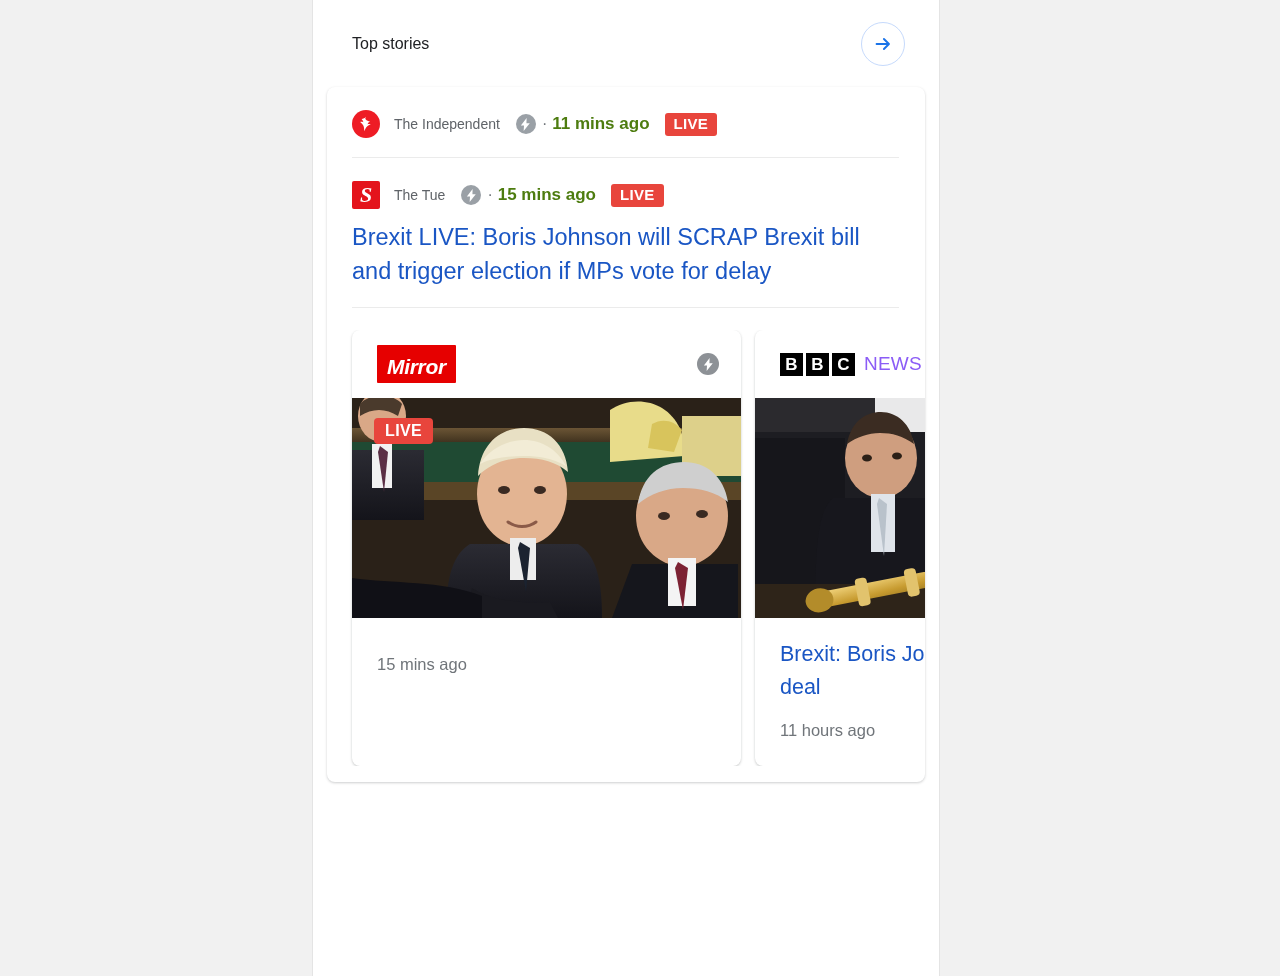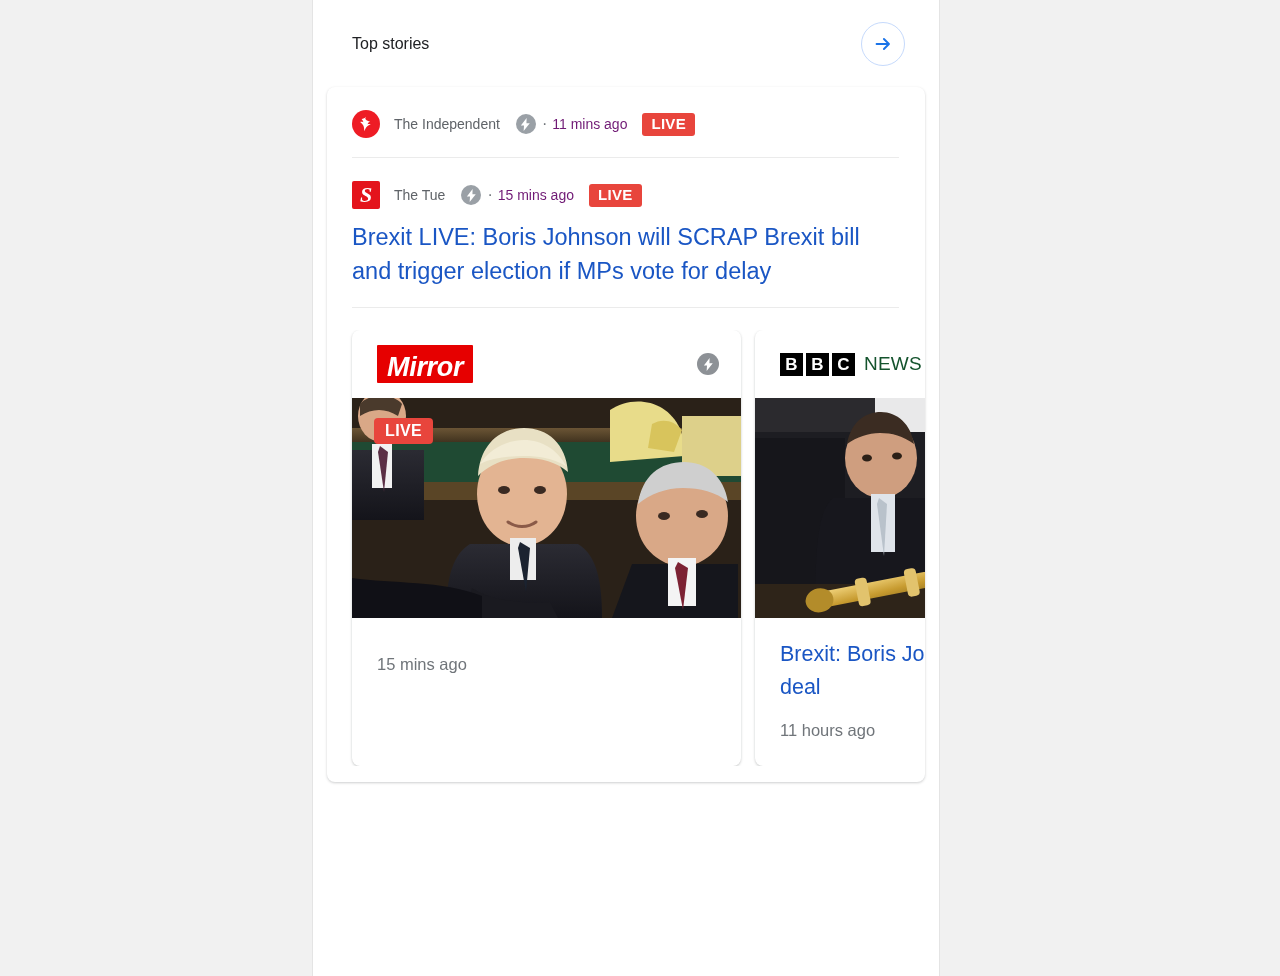--- a/index.html
+++ b/index.html
@@ -97,23 +97,24 @@
     margin-left: 16px;
     flex: 0 0 auto;
   }
   .amp-icon svg { display:block; }
   .dot-sep {
     color: #70757a;
     font-size: 16px;
     margin: 0 5px 0 6px;
   }
   .timestamp {
-    font-size: 14px;
-    color: #701a75;
+    font-size: 17px;
+    color: #4d7c0f;
     white-space: nowrap;
+    font-weight: bold;
   }
   .live-badge {
     margin-left: 15px;
     background: #e8453c;
     color: #ffffff;
     font-size: 15px;
     font-weight: bold;
     letter-spacing: .3px;
     padding: 4px 9px 5px 9px;
     border-radius: 3px;
@@ -189,21 +190,21 @@
     height: 68px;
     display: flex;
     align-items: center;
     justify-content: space-between;
     padding: 0 22px 0 25px;
     box-sizing: border-box;
   }
   .logo-mirror {
     background: #e60000;
     color: #ffffff;
-    font-size: 27px;
+    font-size: 21px;
     font-weight: bold;
     font-style: italic;
     padding: 11px 10px 5px 10px;
     letter-spacing: -.3px;
     border-radius: 1px;
     line-height: 22px;
   }
   .logo-bbc {
     display: flex;
     align-items: center;
@@ -216,21 +217,21 @@
     color: #ffffff;
     font-size: 17px;
     font-weight: bold;
     display: flex;
     align-items: center;
     justify-content: center;
     line-height: 1;
     font-family: "Liberation Sans", sans-serif;
   }
   .bbc-news-word {
-    color: #14532d;
+    color: #8b5cf6;
     font-size: 19px;
     margin-left: 6px;
     letter-spacing: .2px;
   }
   .card-amp {
     width: 22px;
     height: 22px;
     border-radius: 50%;
     background: #8d9196;
     display: flex;

